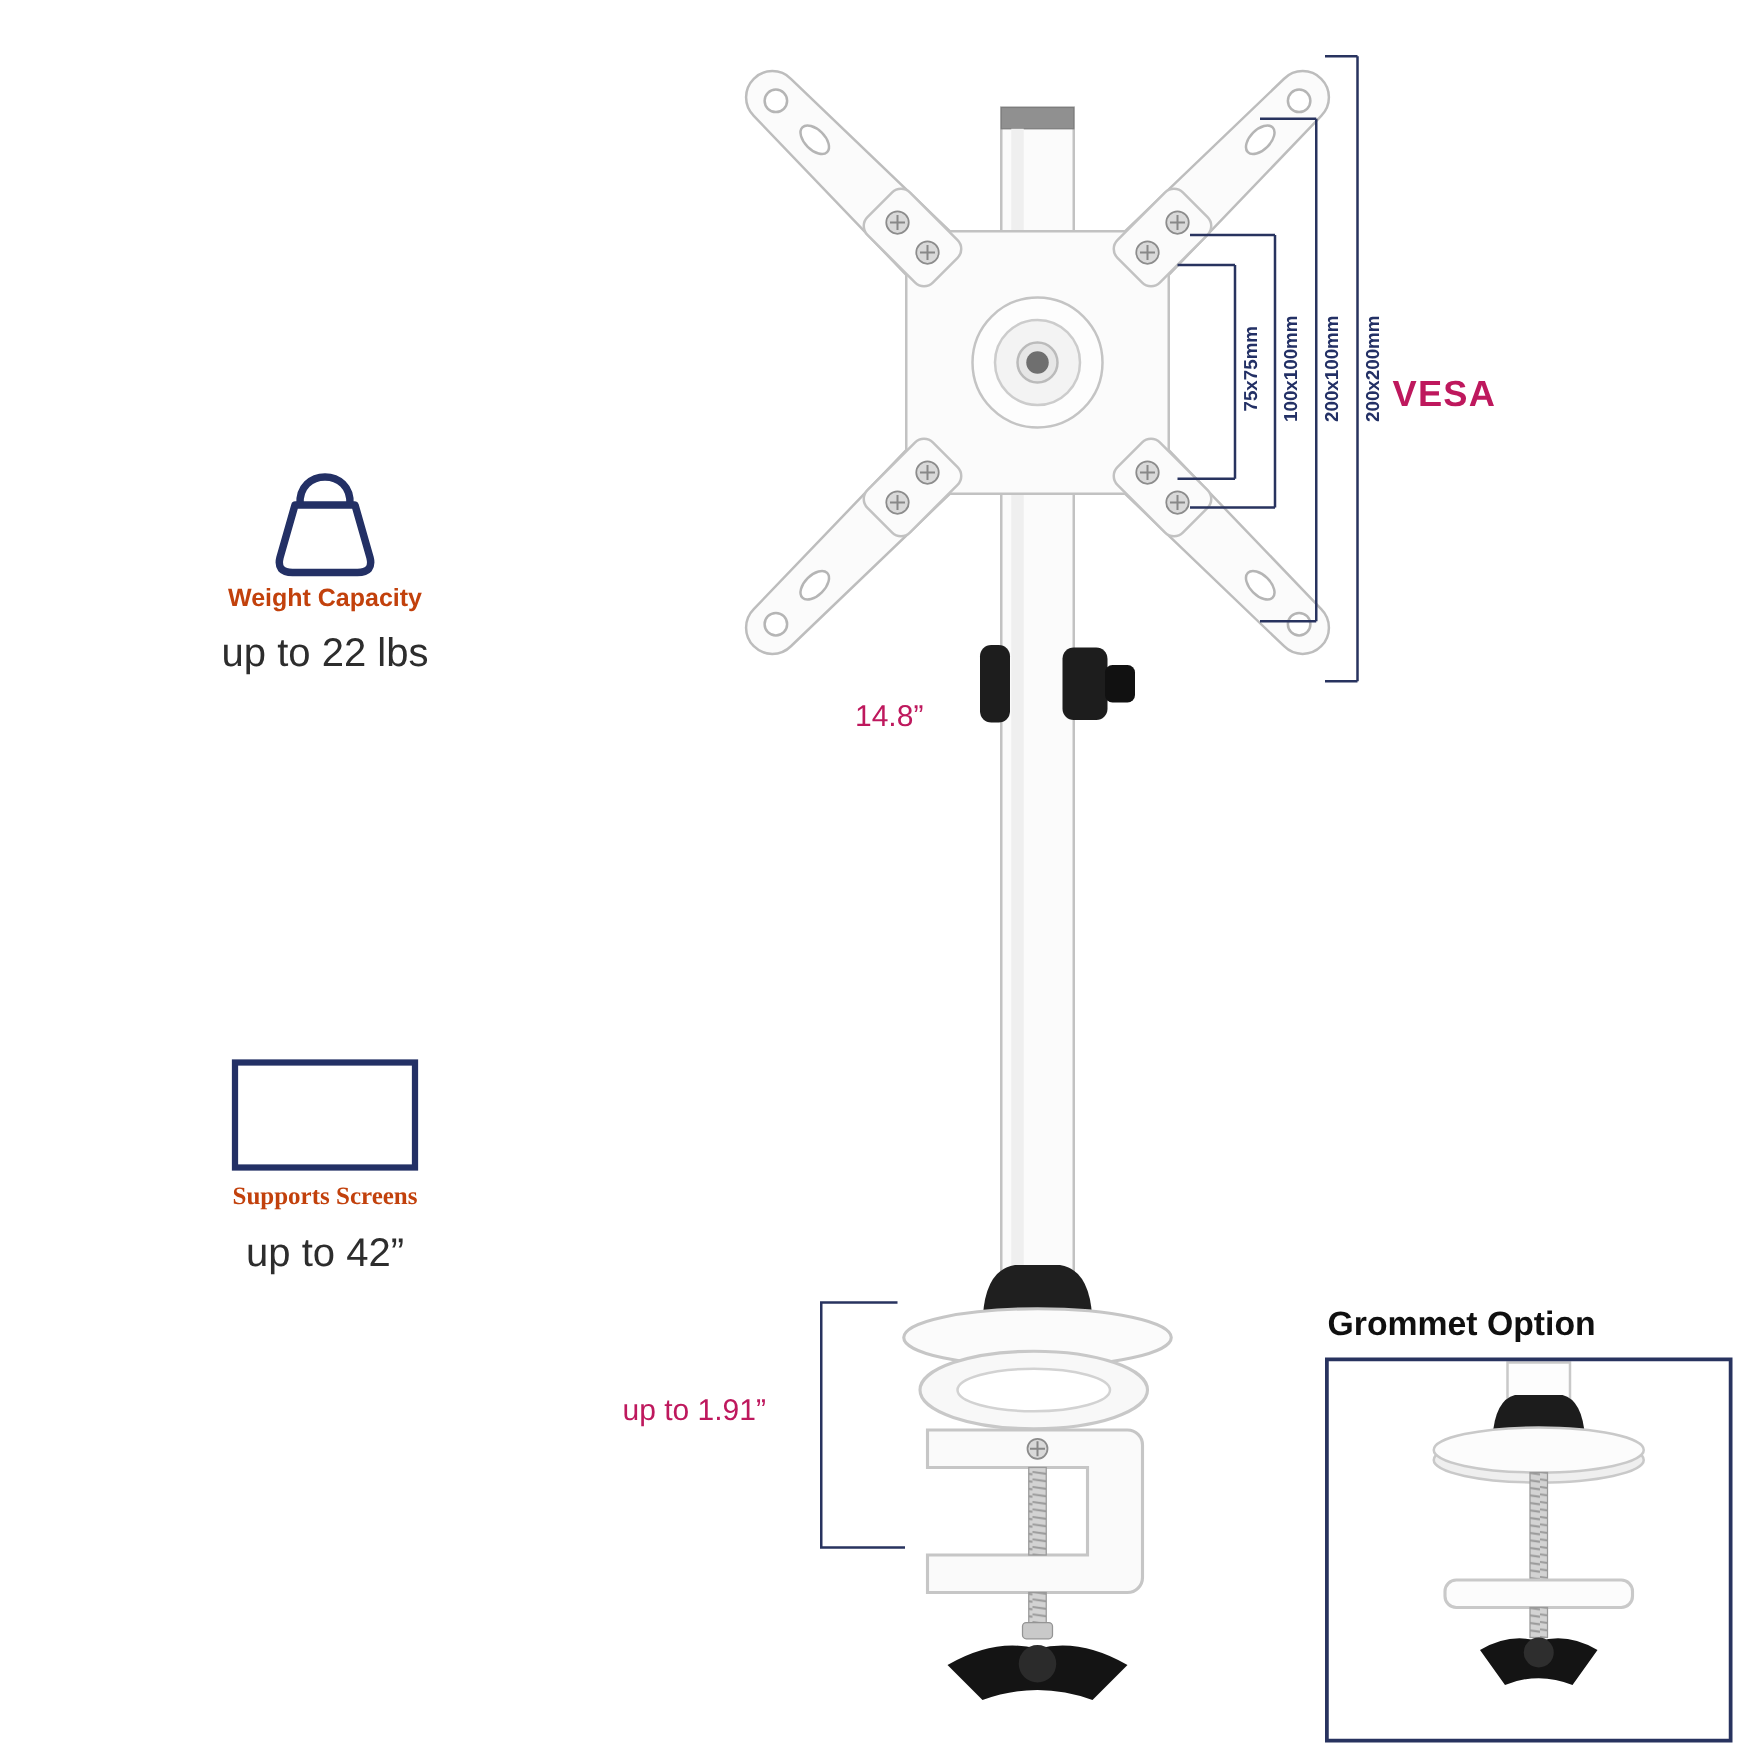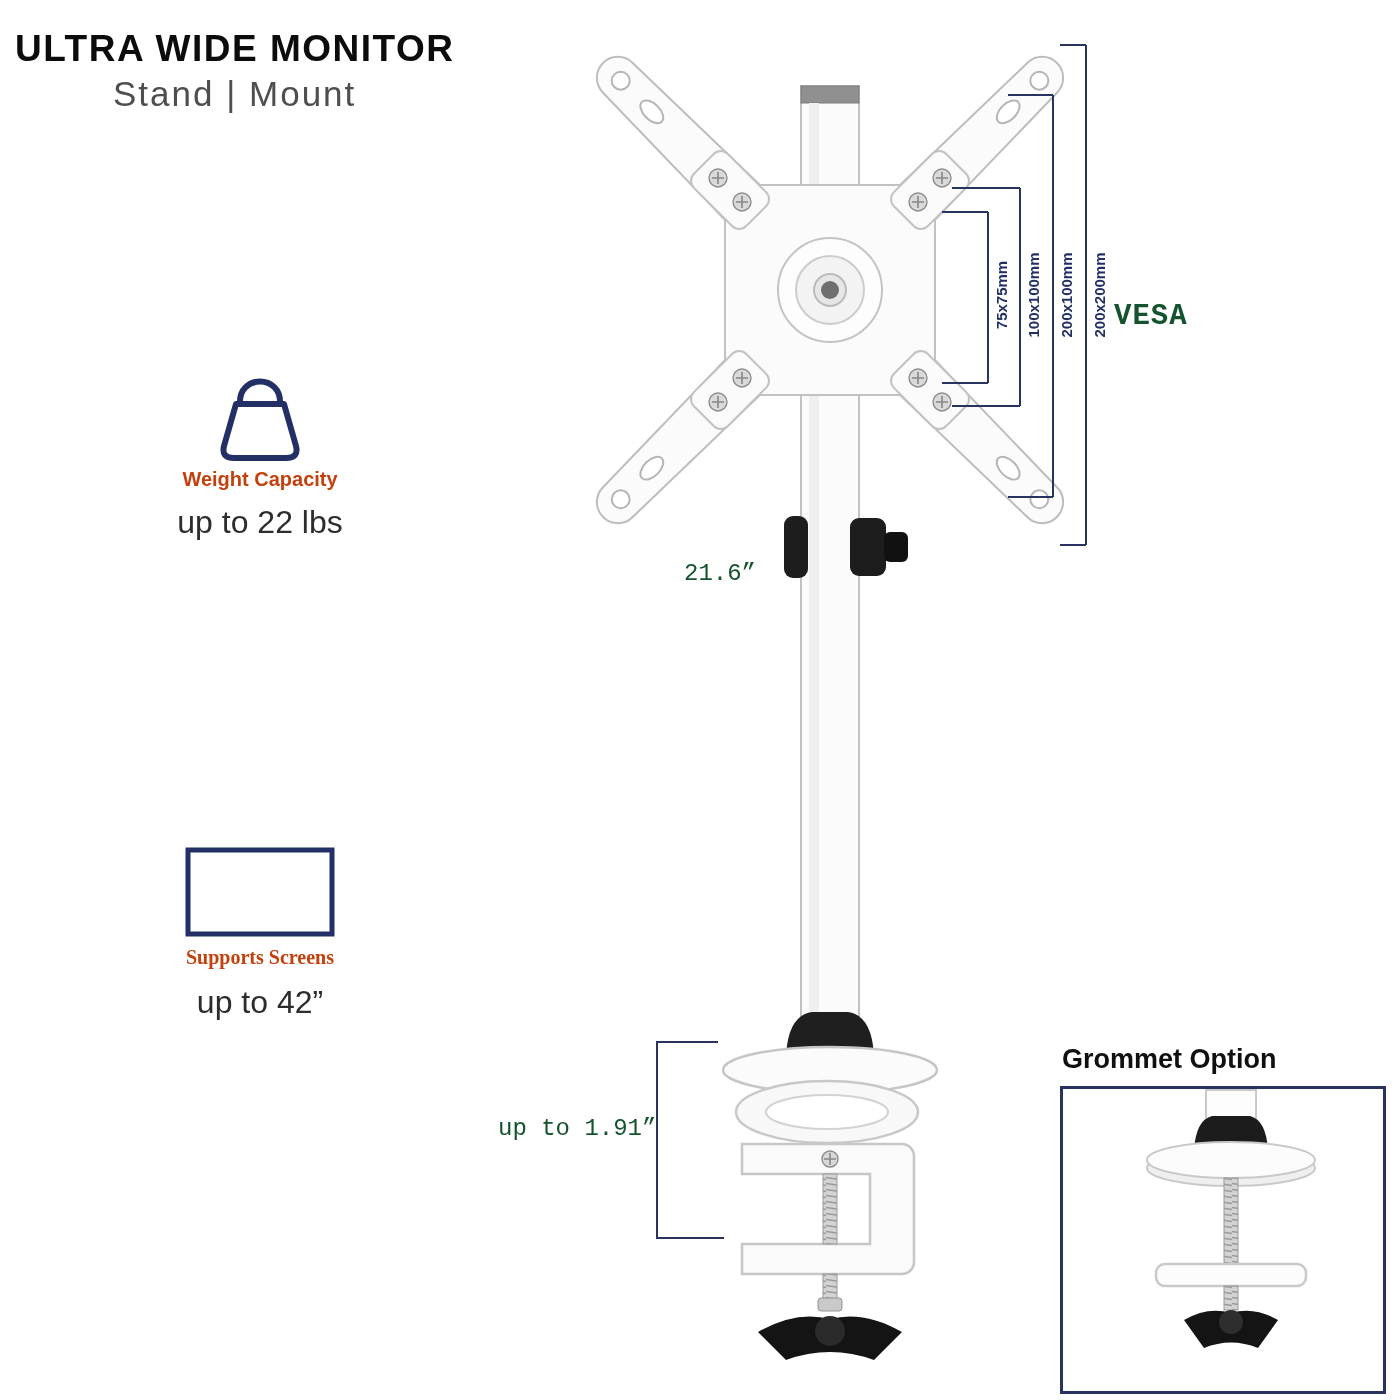--- a/index.html
+++ b/index.html
@@ -3,21 +3,21 @@
 <meta charset="utf-8">
 <style>
   html,body{margin:0;padding:0;background:#fff;}
   .canvas{position:relative;width:1400px;height:1400px;background:#ffffff;
           font-family:"Liberation Sans",sans-serif;overflow:hidden;}
   .abs{position:absolute;}
   .title{font-weight:800;font-size:37px;letter-spacing:1.5px;color:#0c0c0c;white-space:nowrap;}
   .subtitle{font-weight:300;font-size:35px;color:#4e4e4e;letter-spacing:2px;white-space:nowrap;}
   .feature-label{font-weight:700;font-size:20px;color:#c2410c;text-align:center;}
   .feature-value{font-weight:400;font-size:32px;color:#2d2d2d;text-align:center;}
-  .navy{color:#14532d;font-family:Liberation Mono, monospace;}
+  .navy{color:#be185d;}
   .dim-text{font-size:24px;font-weight:500;white-space:nowrap;}
   .vesa-title{font-size:29px;font-weight:800;letter-spacing:1px;}
   .vlabel{position:absolute;transform:translate(-50%,-50%) rotate(-90deg);
           font-size:15px;font-weight:600;color:#233065;white-space:nowrap;}
   .grommet-title{font-size:27px;font-weight:700;color:#101010;white-space:nowrap;}
   .grommet-box{position:absolute;left:1060px;top:1086px;width:320px;height:302px;
                border:3px solid #28335f;}
   svg{display:block;}
 </style>
 </head>
@@ -144,43 +144,39 @@
       <rect x="1224" y="1178" width="14" height="90" fill="url(#threads)" stroke="#9a9a9a" stroke-width="1"></rect>
       <rect x="1156" y="1264" width="150" height="22" rx="9" fill="#fcfcfc" stroke="#c9c9c9" stroke-width="2.5"></rect>
       <rect x="1224" y="1286" width="14" height="24" fill="url(#threads)" stroke="#9a9a9a" stroke-width="1"></rect>
       <g>
         <path d="M1184,1320 Q1208,1306 1231,1313 Q1254,1306 1278,1320 L1258,1348 Q1231,1337 1204,1348 Z" fill="#141414"></path>
         <circle cx="1231" cy="1322" r="12" fill="#2e2e2e"></circle>
       </g>
     </g>
   </svg>
 
-  <div class="abs" style="left:15px;top:28px;">
-    <div class="title">ULTRA WIDE MONITOR</div>
-    <div class="subtitle" style="margin:4px 0 0 98px;">Stand | Mount</div>
-  </div>
 
   <svg class="abs" style="left:208px;top:360px;" width="104" height="106" viewBox="0 0 104 106">
     <path d="M32,44 C30,14 74,14 72,44" fill="none" stroke="#233065" stroke-width="6" stroke-linecap="round"></path>
     <path d="M28,44 L76,44 L88,86 Q91,98 78,98 L26,98 Q13,98 16,86 Z" fill="#ffffff" stroke="#233065" stroke-width="6" stroke-linejoin="round"></path>
   </svg>
   <div class="abs feature-label" style="left:100px;top:468px;width:320px;">Weight Capacity</div>
   <div class="abs feature-value" style="left:100px;top:504px;width:320px;">up to 22 lbs</div>
 
   <svg class="abs" style="left:184px;top:846px;" width="152" height="92" viewBox="0 0 152 92">
     <rect x="4" y="4" width="144" height="84" fill="#ffffff" stroke="#233065" stroke-width="5"></rect>
   </svg>
   <div class="abs feature-label" style="left:100px;top:946px;width:320px;font-family:Liberation Serif, serif;">Supports Screens</div>
   <div class="abs feature-value" style="left:100px;top:984px;width:320px;">up to 42”</div>
 
   <div class="vlabel" style="left:1001px;top:295px;">75x75mm</div>
   <div class="vlabel" style="left:1033px;top:295px;">100x100mm</div>
   <div class="vlabel" style="left:1066px;top:295px;">200x100mm</div>
   <div class="vlabel" style="left:1099px;top:295px;">200x200mm</div>
   <div class="abs navy vesa-title" style="left:1114px;top:300px;">VESA</div>
 
-  <div class="abs navy dim-text" style="left:684px;top:560px;">21.6”</div>
+  <div class="abs navy dim-text" style="left:684px;top:560px;">14.8”</div>
   <div class="abs navy dim-text" style="left:498px;top:1115px;">up to 1.91”</div>
 
   <div class="abs grommet-title" style="left:1062px;top:1044px;">Grommet Option</div>
   <div class="grommet-box"></div>
 
 </div>
 
 </body></html>

